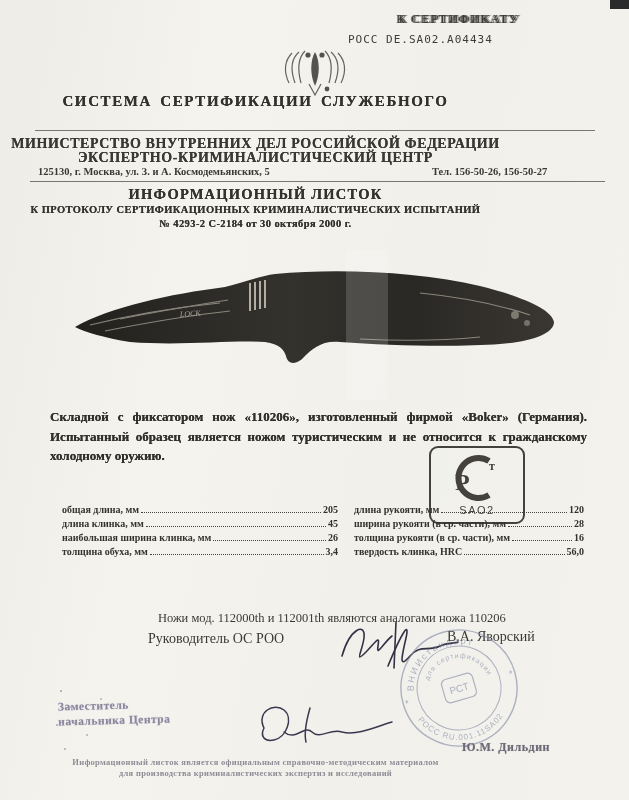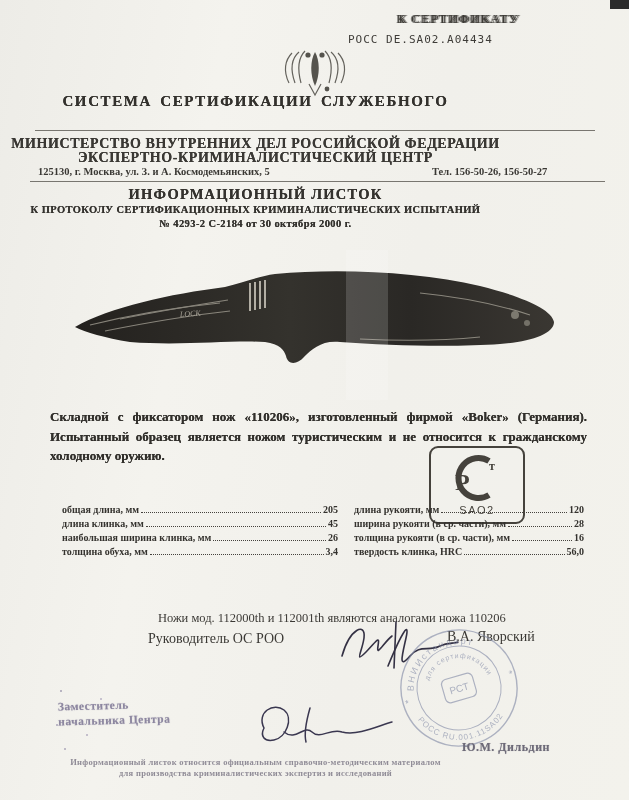--- a/index.html
+++ b/index.html
@@ -228,17 +228,17 @@
         <path d="M18,30 C10,14 28,4 38,12 C48,20 40,40 28,42 C18,44 14,38 18,30 Z"></path>
         <path d="M38,34 C50,44 58,26 66,34 C74,42 84,30 96,34 C112,38 132,28 146,24"></path>
         <path d="M64,10 C60,24 58,36 60,44"></path>
       </g>
     </svg>
   </div>
 
   <div class="abs depname" style="left:462px;top:740px;">Ю.М. Дильдин</div>
 
   <div class="abs ctr footer" style="top:757px;">
-    <div>Информационный листок относится официальным справочно-методическим материалом</div>
+    <div>Информационный листок является официальным справочно-методическим материалом</div>
     <div>для производства криминалистических экспертиз и исследований</div>
   </div>
 
 </div>
 
 </body></html>

